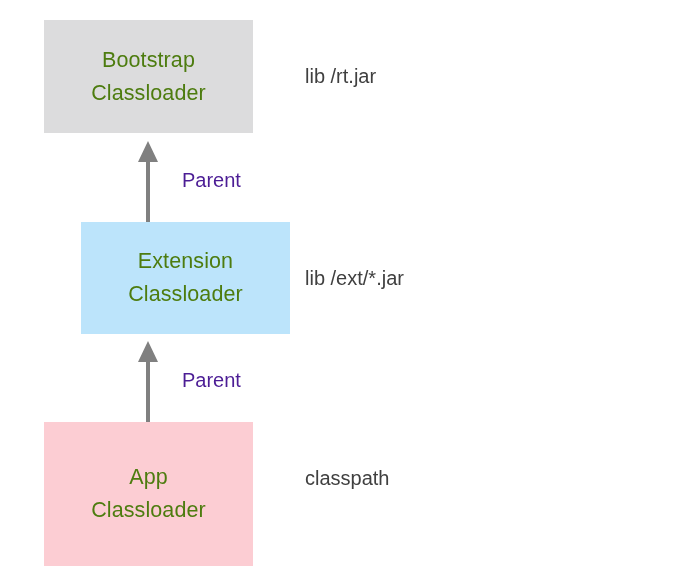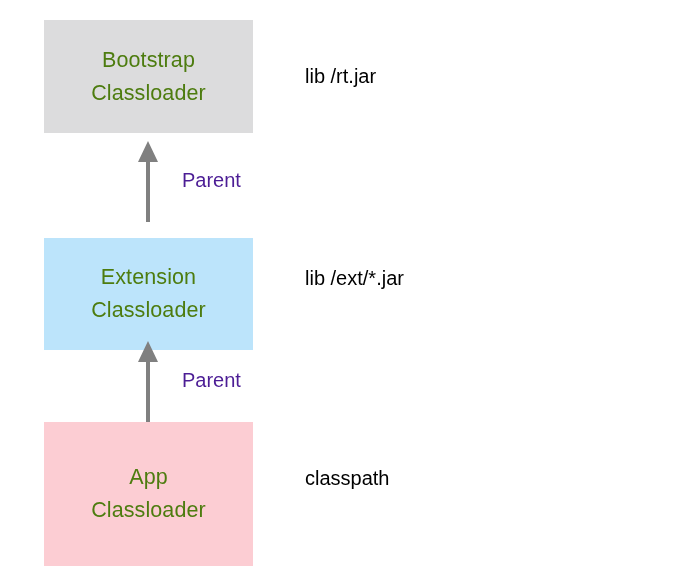--- a/index.html
+++ b/index.html
@@ -39,35 +39,36 @@
     letter-spacing: 0.1px;
     white-space: pre-line;
     color: #4d7c0f;
   }
   #node-bootstrap {
     top: 20px;
     height: 113px;
     background: #dcdcdd;
   }
   #node-extension {
-    top: 238px;
+    top: 222px;
     height: 112px;
     background: #bce4fb;
+    margin-left: 37px;
   }
   #node-app {
     top: 422px;
     height: 144px;
     background: #fccdd3;
   }
   .side-label {
     position: absolute;
     left: 305px;
     font-size: 20px;
     line-height: 24px;
-    color: #000000;
+    color: #404040;
     white-space: pre;
   }
   #side-label-bootstrap { top: 64px; }
   #side-label-extension { top: 266px; }
   #side-label-app       { top: 466px; }
 
   .edge-arrow {
     position: absolute;
     left: 133px;
     width: 30px;

